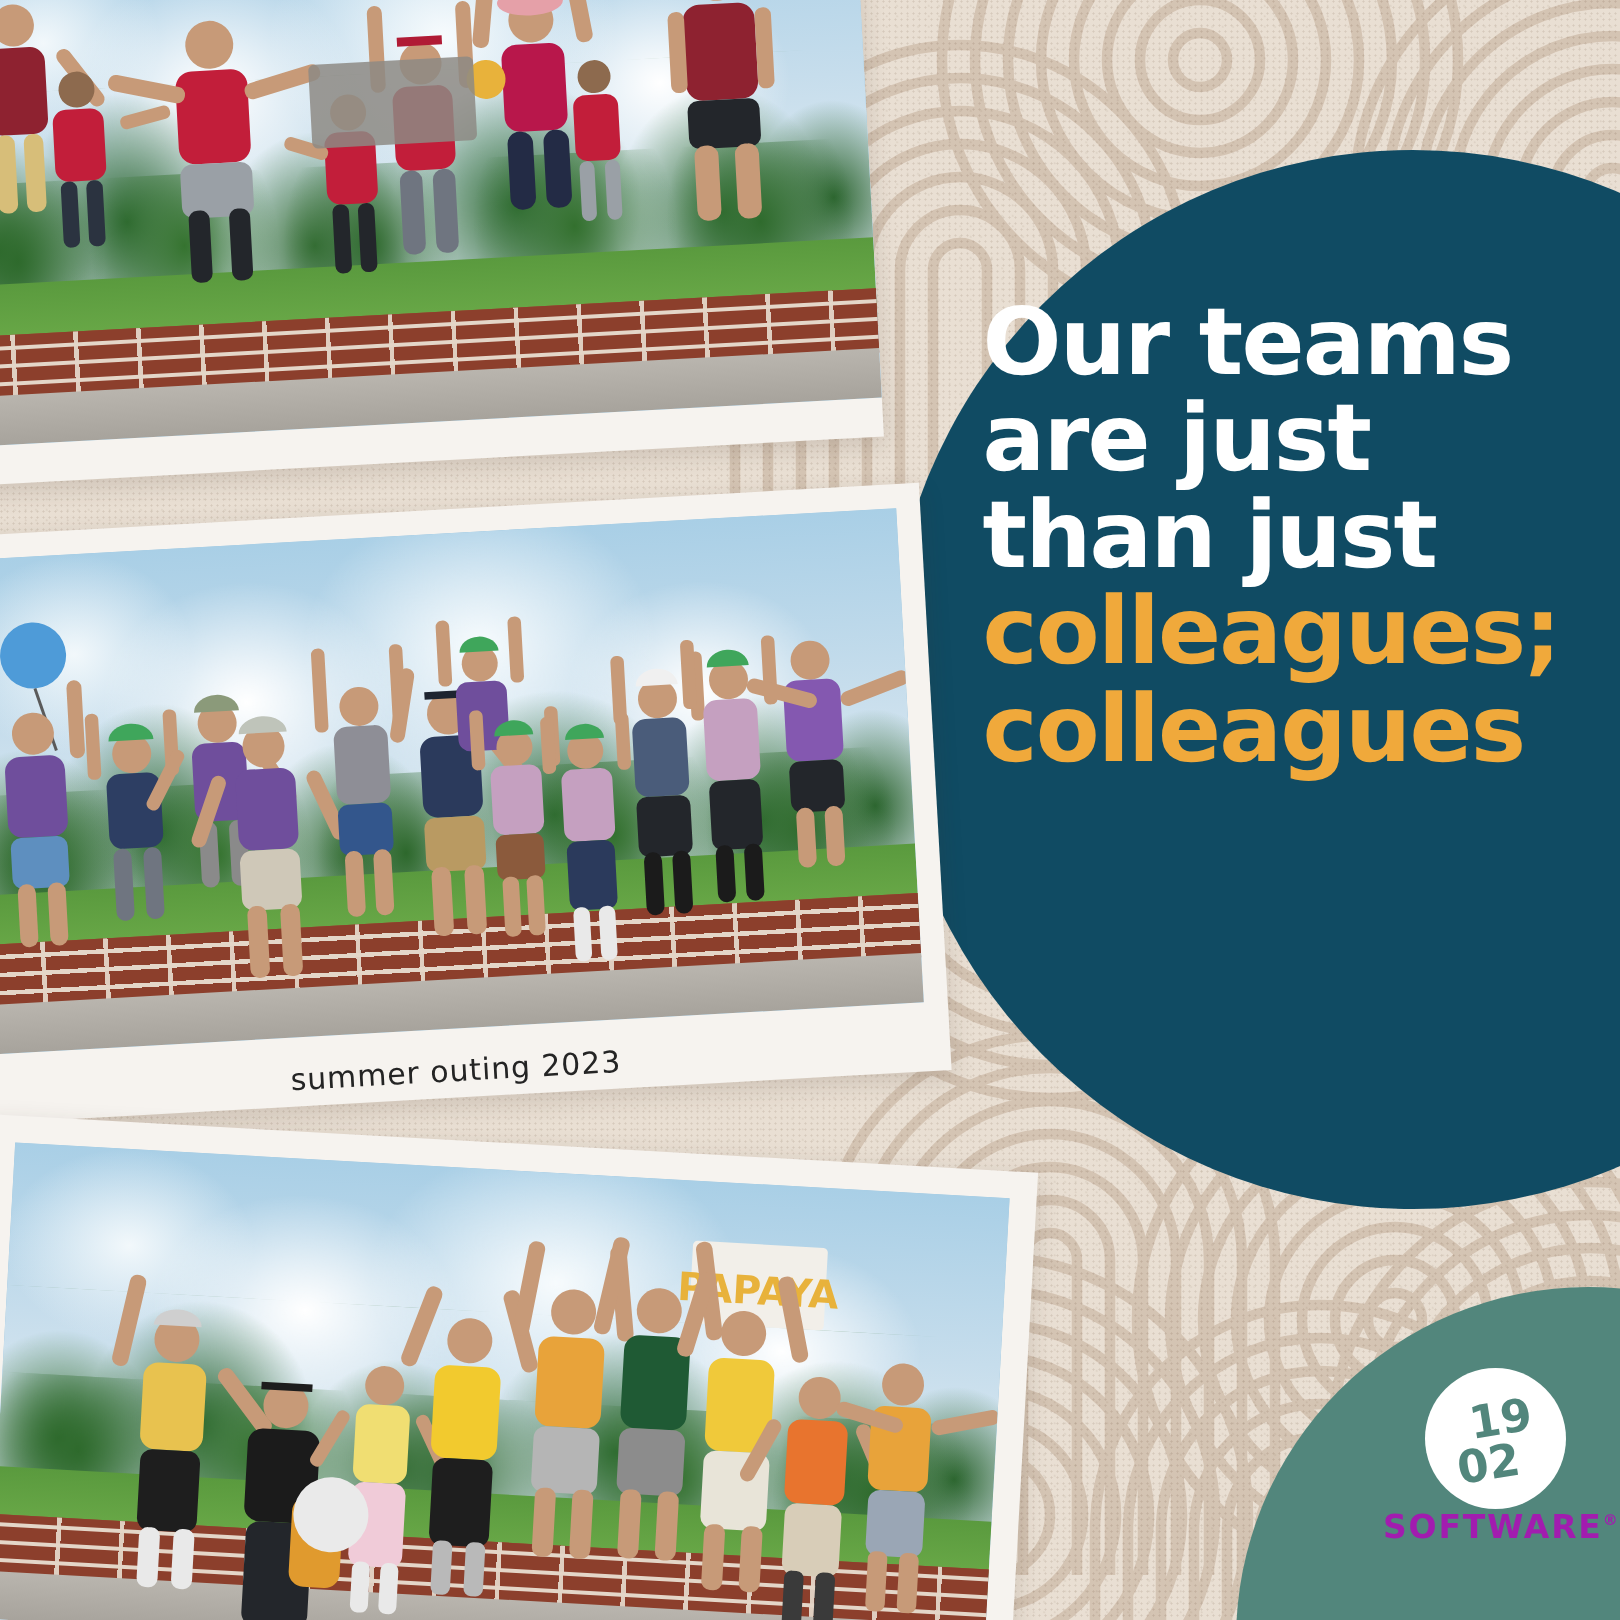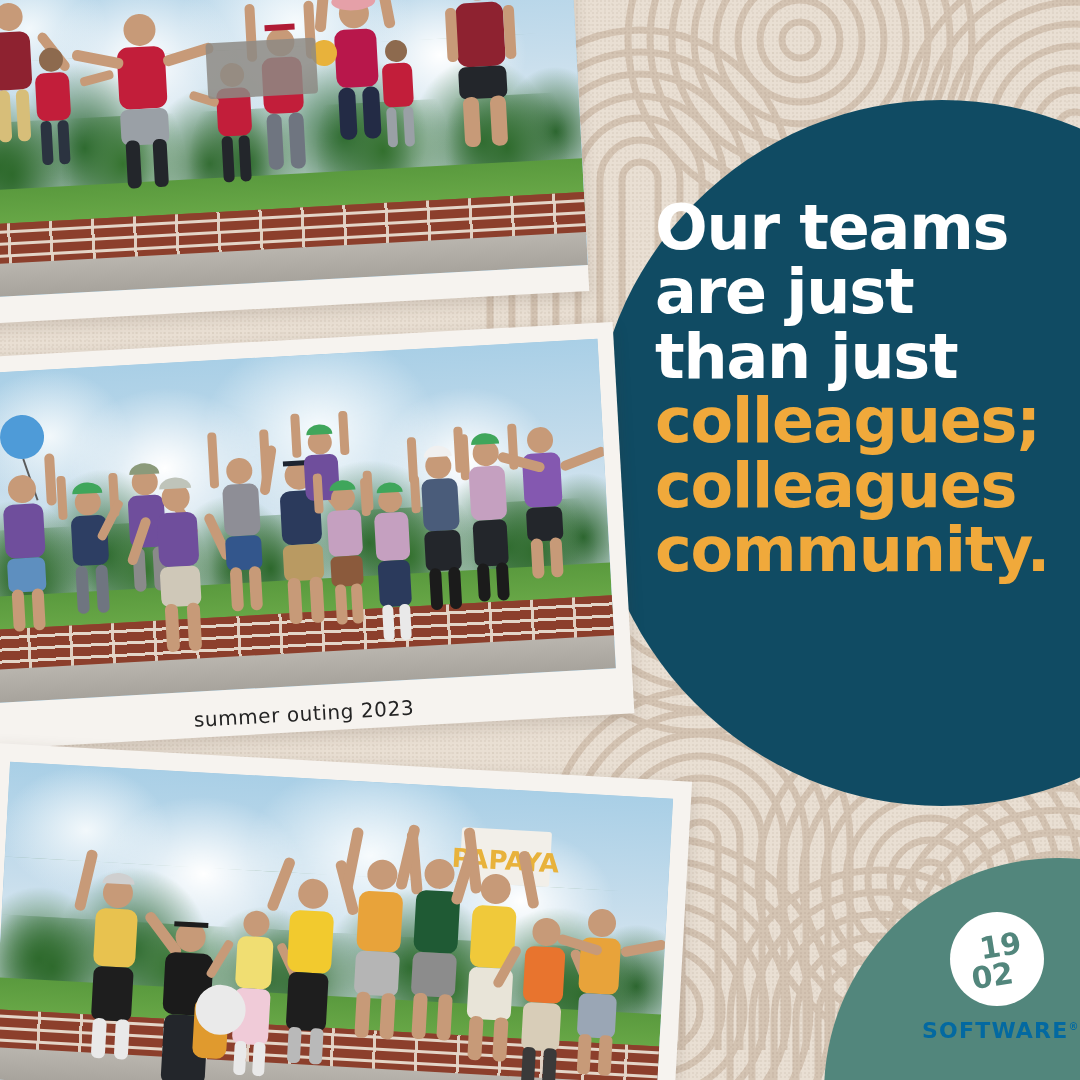--- a/index.html
+++ b/index.html
@@ -175,26 +175,25 @@
   }
   .logo-mark {
     width: 94px; height: 94px;
     margin: 0 auto;
     border-radius: 50%;
     background: #ffffff;
     position: relative;
   }
   .logo-mark svg { position:absolute; left:0; top:0; }
   .logo-word {
-    margin-top: 12px;
     font-family: "DejaVu Sans", "Liberation Sans", sans-serif;
     font-weight: 700;
     font-size: 22px;
     letter-spacing: 1.2px;
-    color: #0369a1;
+    color: #a21caf;
     position: relative;
     display: inline-block;
   }
   .logo-reg {
     font-size: 10px;
     vertical-align: super;
     font-weight: 700;
   }
 </style>
 </head>
@@ -254,21 +253,20 @@
   <div class="bg-grain"></div>
 
   <div class="teal-blob"></div>
 
   <div class="headline">
     <span class="ln">Our teams</span>
     <span class="ln">are just</span>
     <span class="ln">than just</span>
     <span class="ln gold">colleagues;</span>
     <span class="ln gold">colleagues</span>
-    <span class="ln gold">community.</span>
   </div>
 
   <div class="polaroid" id="polaroid-1">
     <div class="photo">
       <div class="sky"></div>
       <div class="clouds"></div>
       <div class="treeline"></div>
       <div class="hedge"></div>
       <div class="lawn"></div>
       <div class="brickwall"></div>

